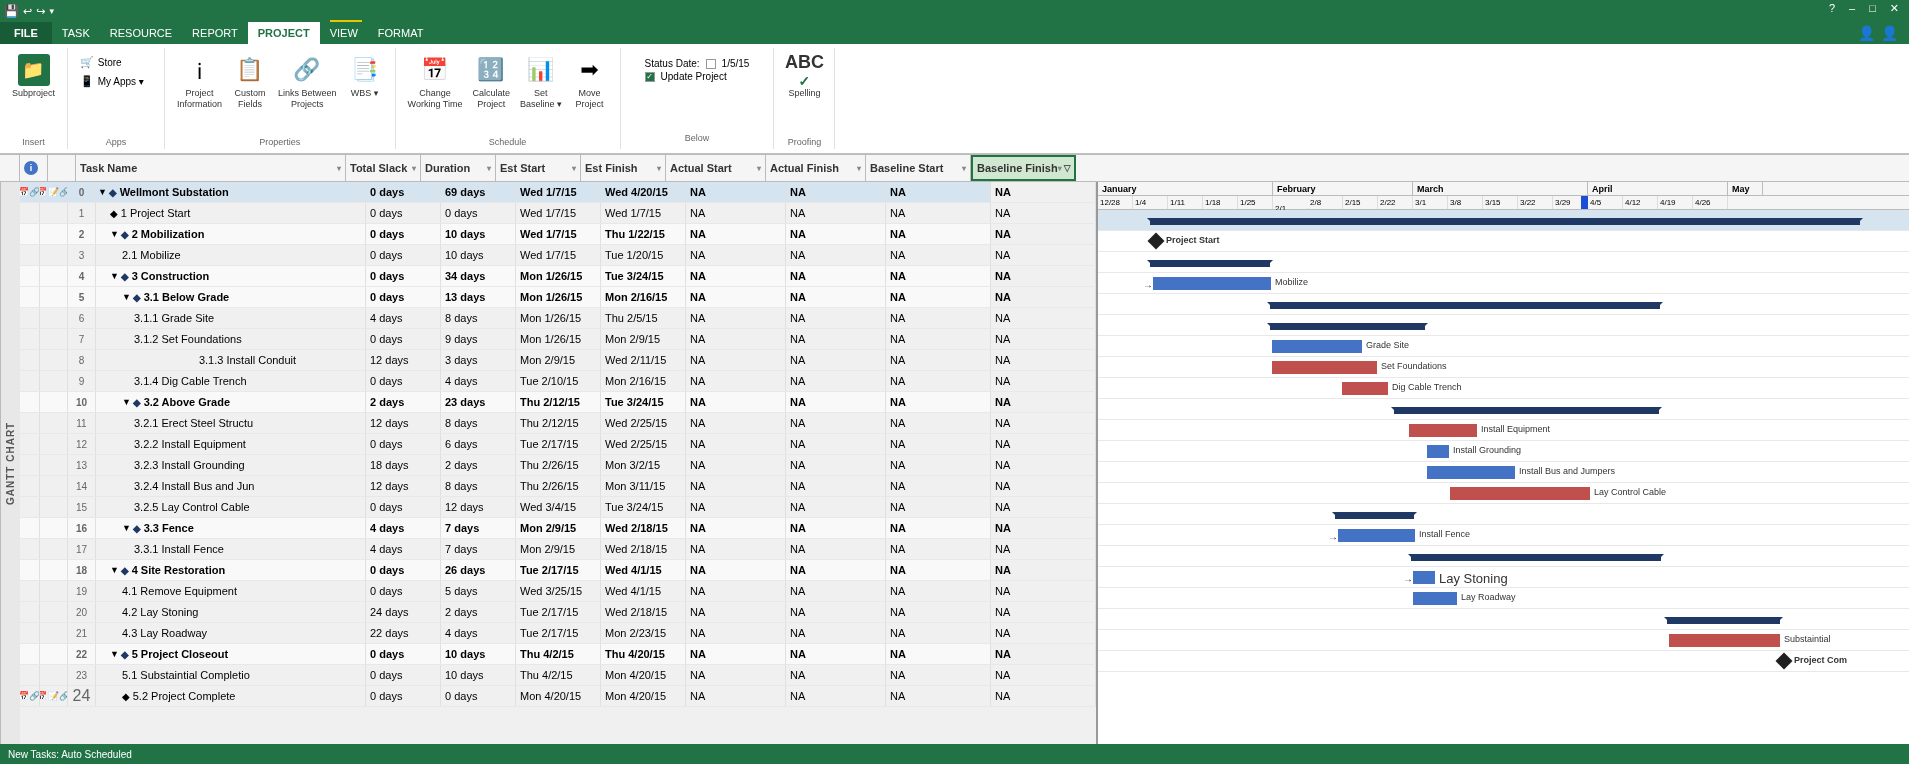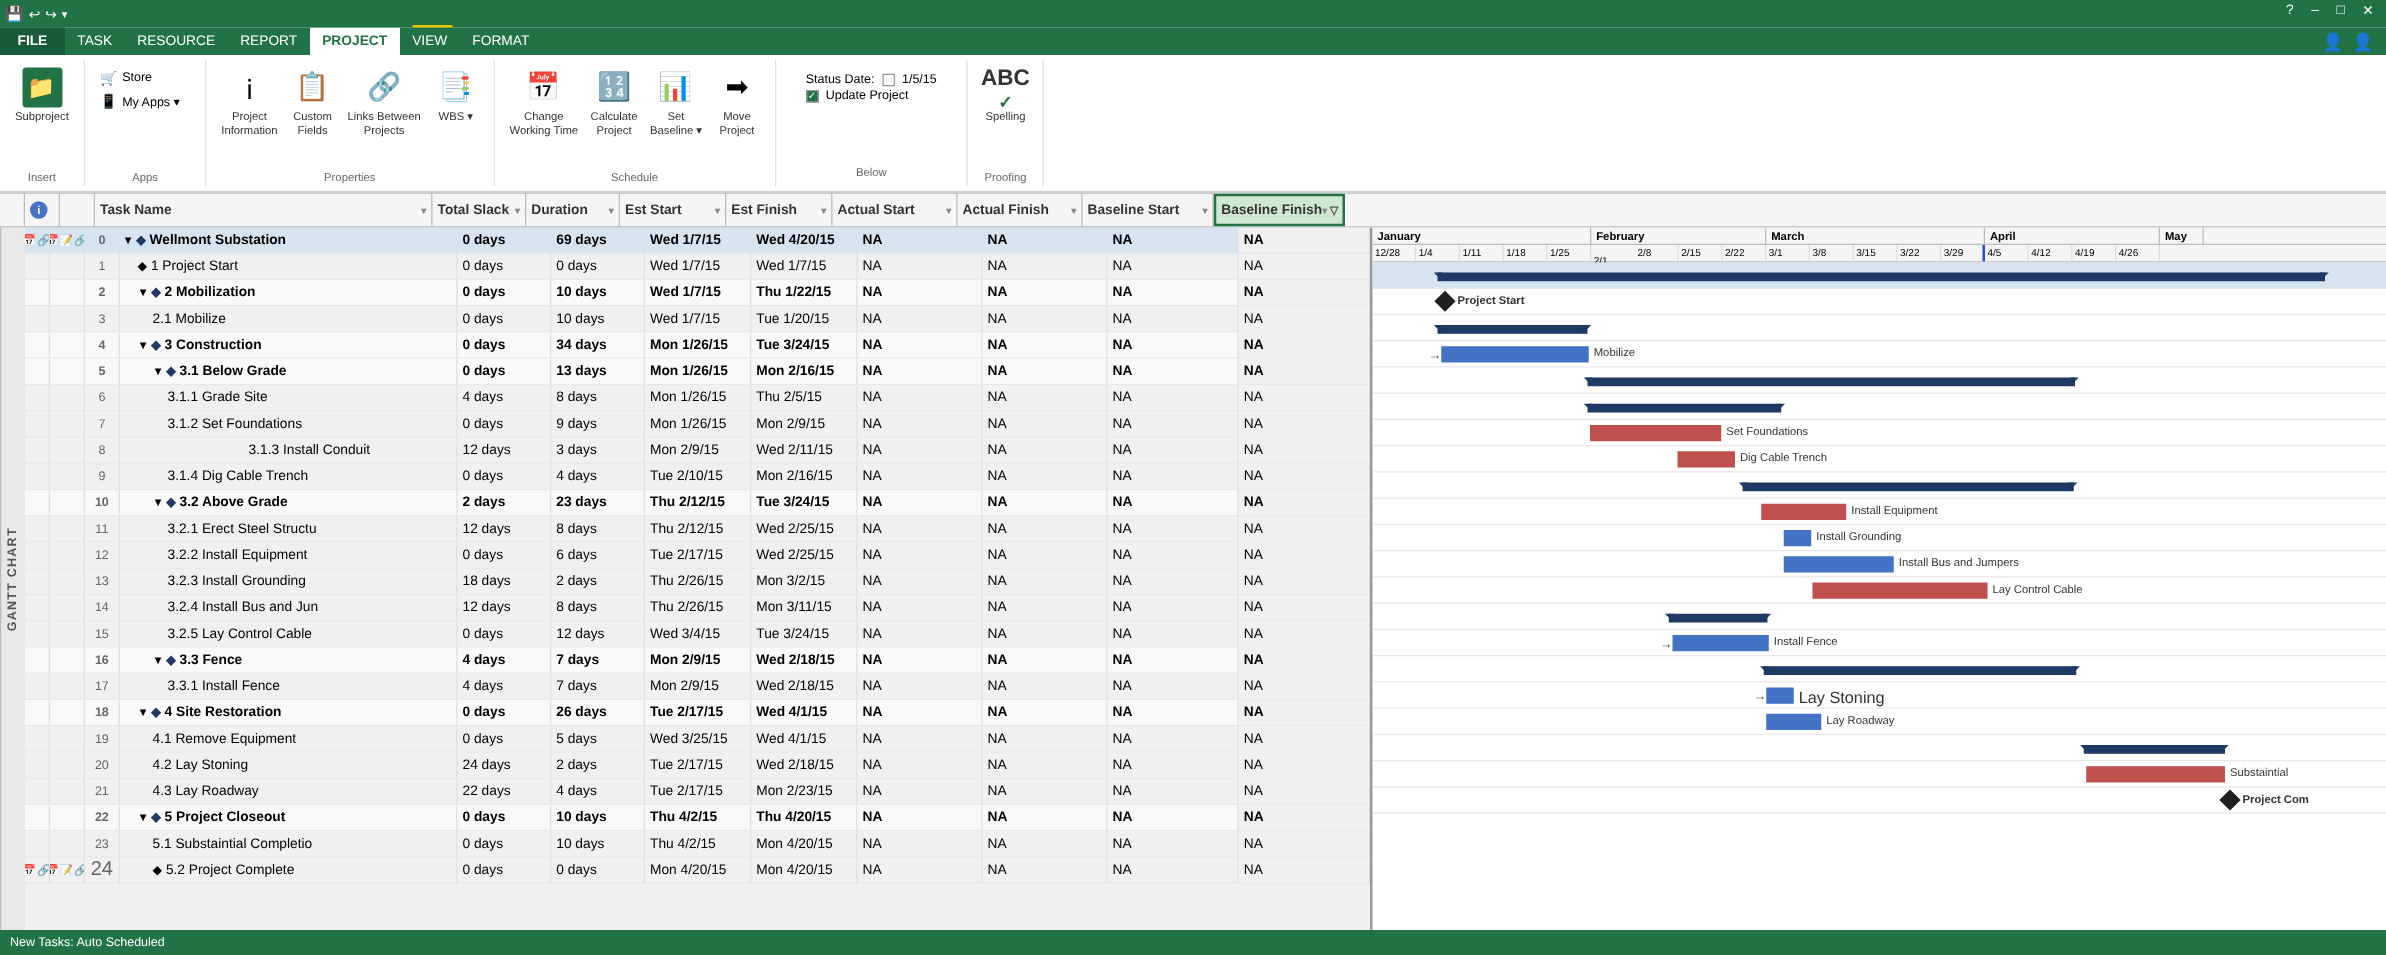--- a/index.html
+++ b/index.html
@@ -728,21 +728,21 @@
         <div style="min-width:35px;border-right:1px solid #ddd;padding:0 2px;font-size:8px;display:flex;align-items:center;">1/18</div>
         <div style="min-width:35px;border-right:1px solid #ddd;padding:0 2px;font-size:8px;display:flex;align-items:center;">1/25</div>
         <div style="min-width:35px;border-right:1px solid #ddd;padding:0 2px;font-size:8px;display:flex;align-items:center;margin-top:12px;">2/1</div>
         <div style="min-width:35px;border-right:1px solid #ddd;padding:0 2px;font-size:8px;display:flex;align-items:center;">2/8</div>
         <div style="min-width:35px;border-right:1px solid #ddd;padding:0 2px;font-size:8px;display:flex;align-items:center;">2/15</div>
         <div style="min-width:35px;border-right:1px solid #ddd;padding:0 2px;font-size:8px;display:flex;align-items:center;">2/22</div>
         <div style="min-width:35px;border-right:1px solid #ddd;padding:0 2px;font-size:8px;display:flex;align-items:center;">3/1</div>
         <div style="min-width:35px;border-right:1px solid #ddd;padding:0 2px;font-size:8px;display:flex;align-items:center;">3/8</div>
         <div style="min-width:35px;border-right:1px solid #ddd;padding:0 2px;font-size:8px;display:flex;align-items:center;">3/15</div>
         <div style="min-width:35px;border-right:1px solid #ddd;padding:0 2px;font-size:8px;display:flex;align-items:center;">3/22</div>
-        <div style="min-width:35px;border-right:2px solid #1d4ed8;padding:0 2px;font-size:8px;display:flex;align-items:center;text-align:center;">3/29</div>
+        <div style="min-width:35px;border-right:7px solid #1d4ed8;padding:0 2px;font-size:8px;display:flex;align-items:center;text-align:center;">3/29</div>
         <div style="min-width:35px;border-right:1px solid #ddd;padding:0 2px;font-size:8px;display:flex;align-items:center;">4/5</div>
         <div style="min-width:35px;border-right:1px solid #ddd;padding:0 2px;font-size:8px;display:flex;align-items:center;">4/12</div>
         <div style="min-width:35px;border-right:1px solid #ddd;padding:0 2px;font-size:8px;display:flex;align-items:center;">4/19</div>
         <div style="min-width:35px;border-right:1px solid #ddd;padding:0 2px;font-size:8px;display:flex;align-items:center;">4/26</div>
       </div>
 
       <div id="gantt-rows-area" style="position:relative;">
           <div class="gantt-row" style="height: 21px; border-bottom: 1px solid rgb(232, 232, 232); position: relative; background: rgb(214, 228, 240);">
             <div style="position: absolute; left: 52px; top: 8px; width: 710px; height: 7px; background: rgb(31, 56, 100);">
               <div style="position:absolute;left:-3px;top:0;width:0;height:0;border-right:7px solid #1f3864;border-bottom:7px solid transparent;"></div>
@@ -770,20 +770,24 @@
               <div style="position:absolute;right:-3px;top:0;width:0;height:0;border-left:7px solid #1f3864;border-bottom:7px solid transparent;"></div>
             </div>
           </div>
           <div class="gantt-row" style="height: 21px; border-bottom: 1px solid rgb(232, 232, 232); position: relative;">
             <div style="position: absolute; left: 172px; top: 8px; width: 155px; height: 7px; background: rgb(31, 56, 100);">
               <div style="position:absolute;left:-3px;top:0;width:0;height:0;border-right:7px solid #1f3864;border-bottom:7px solid transparent;"></div>
               <div style="position:absolute;right:-3px;top:0;width:0;height:0;border-left:7px solid #1f3864;border-bottom:7px solid transparent;"></div>
             </div>
           </div>
           <div class="gantt-row" style="height: 21px; border-bottom: 1px solid rgb(232, 232, 232); position: relative;">
+            <div style="position: absolute; left: 174px; top: 4px; width: 90px; height: 13px; background: rgb(68, 114, 196);"></div>
+            <span style="position: absolute; left: 268px; top: 4px; font-size: 9px; color: rgb(51, 51, 51); white-space: nowrap;">Grade Site</span>
+          </div>
+          <div class="gantt-row" style="height: 21px; border-bottom: 1px solid rgb(232, 232, 232); position: relative;">
             <div style="position: absolute; left: 174px; top: 4px; width: 105px; height: 13px; background: rgb(192, 80, 77);"></div>
             <span style="position: absolute; left: 283px; top: 4px; font-size: 9px; color: rgb(51, 51, 51); white-space: nowrap;">Set Foundations</span>
           </div>
           <div class="gantt-row" style="height: 21px; border-bottom: 1px solid rgb(232, 232, 232); position: relative;">
             <div style="position: absolute; left: 244px; top: 4px; width: 46px; height: 13px; background: rgb(192, 80, 77);"></div>
             <span style="position: absolute; left: 294px; top: 4px; font-size: 9px; color: rgb(51, 51, 51); white-space: nowrap;">Dig Cable Trench</span>
           </div>
           <div class="gantt-row" style="height: 21px; border-bottom: 1px solid rgb(232, 232, 232); position: relative;">
             <div style="position: absolute; left: 296px; top: 8px; width: 265px; height: 7px; background: rgb(31, 56, 100);">
               <div style="position:absolute;left:-3px;top:0;width:0;height:0;border-right:7px solid #1f3864;border-bottom:7px solid transparent;"></div>

